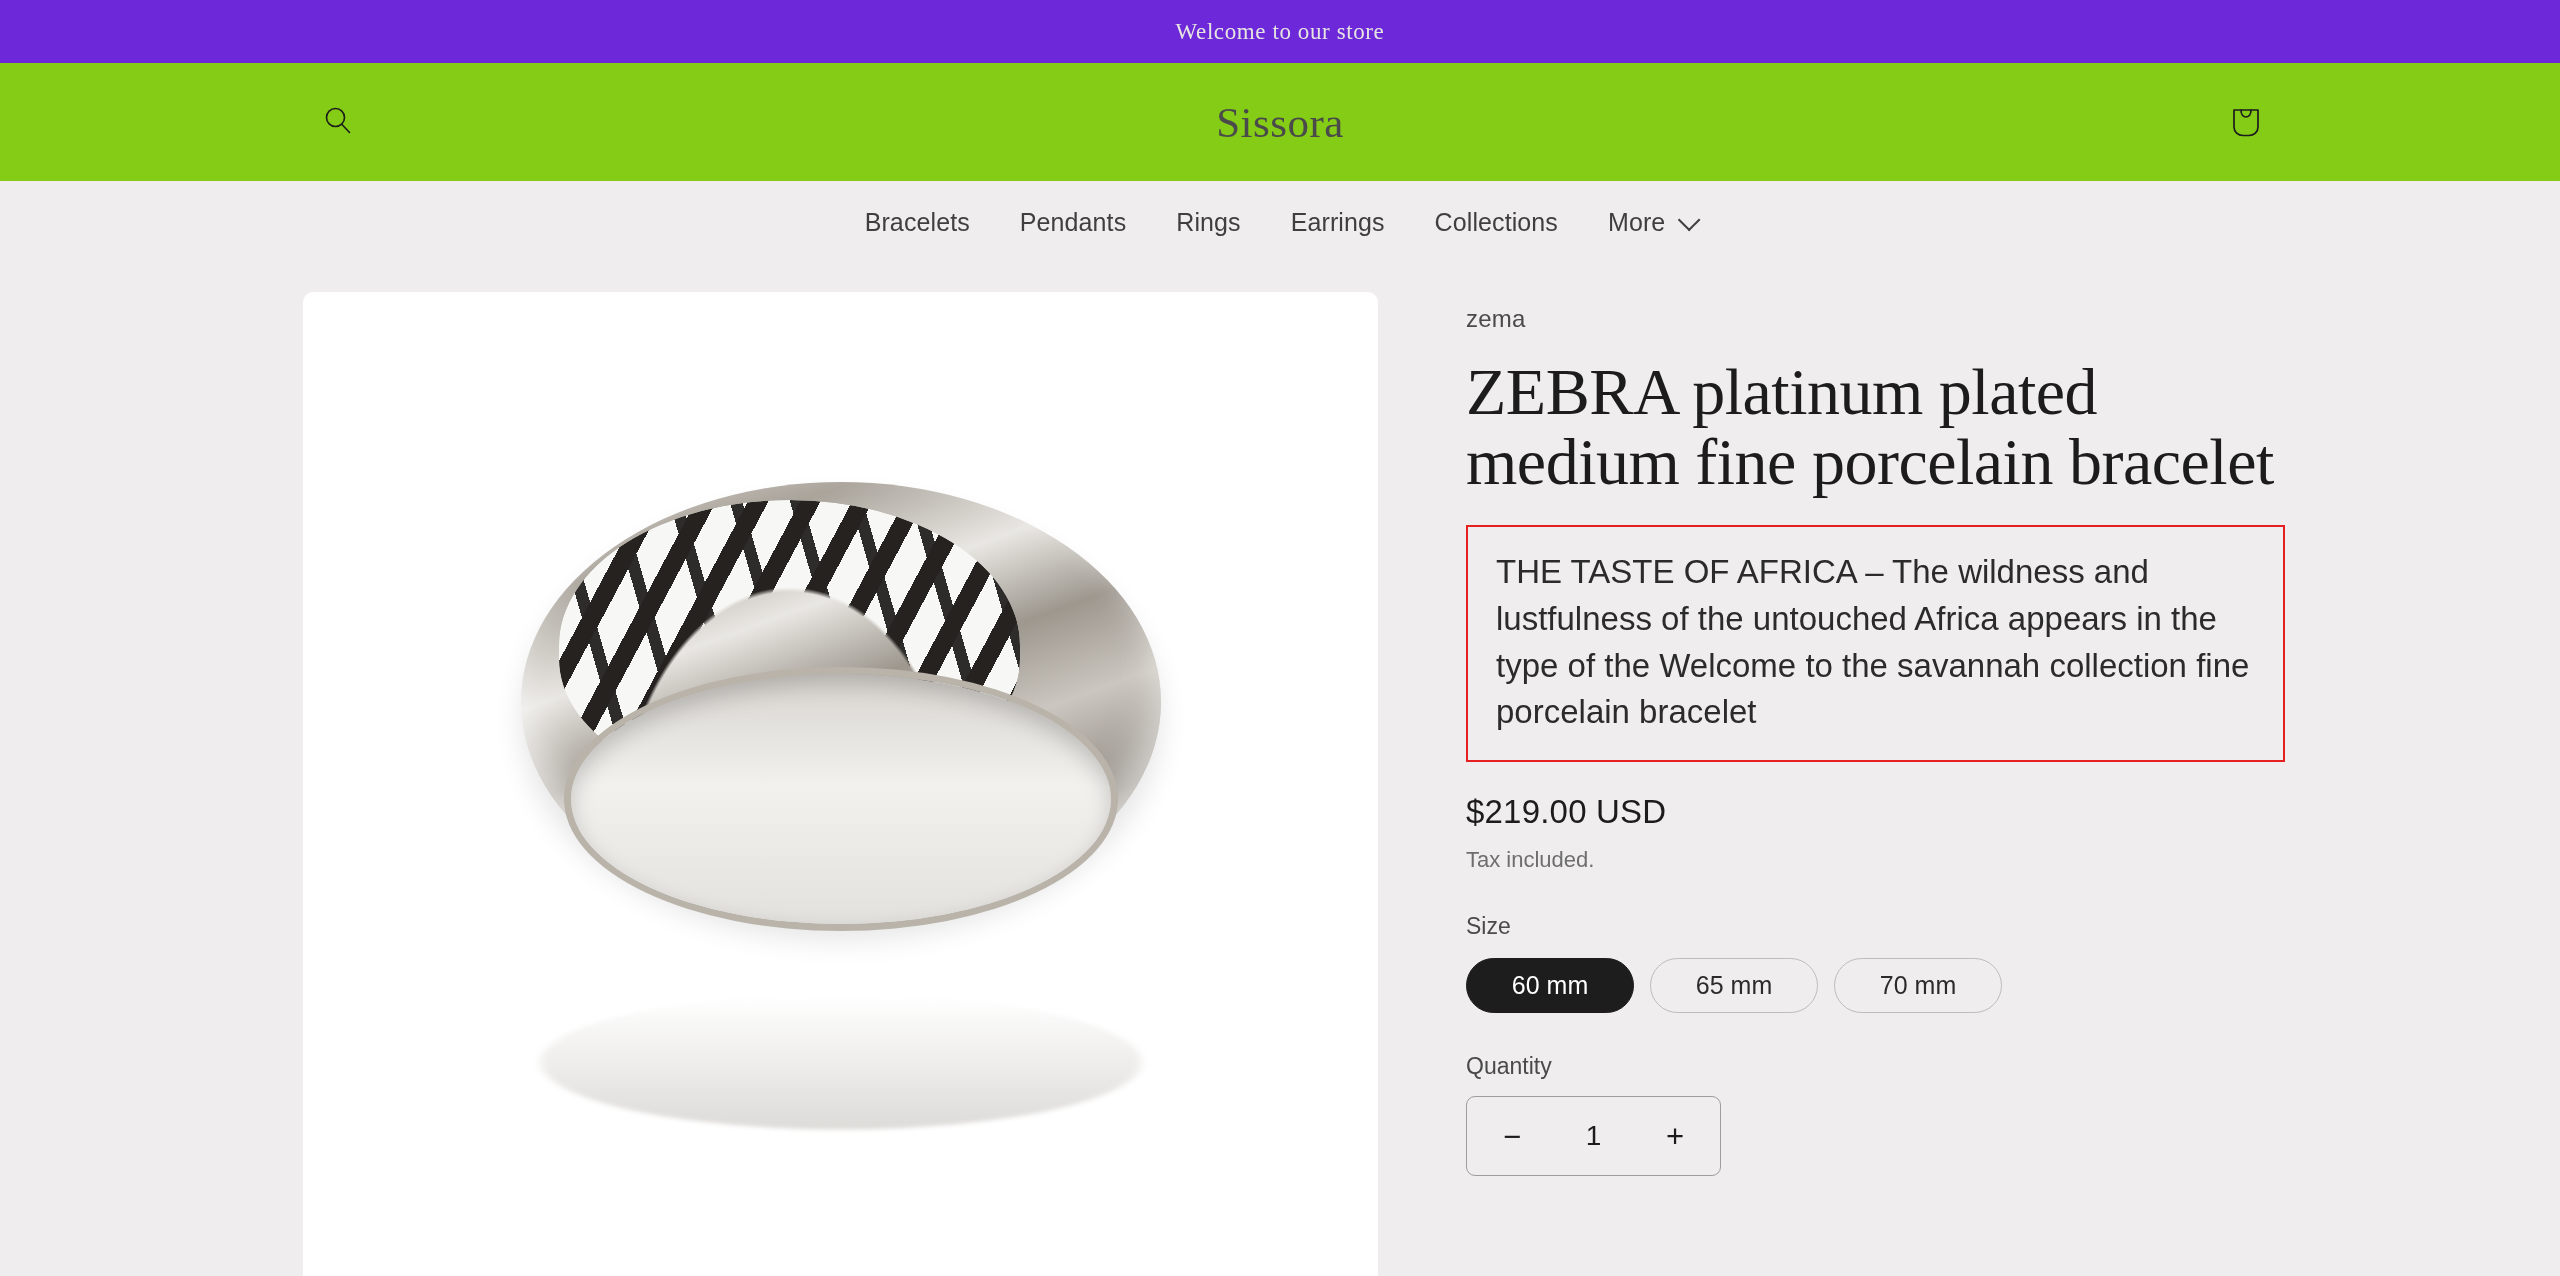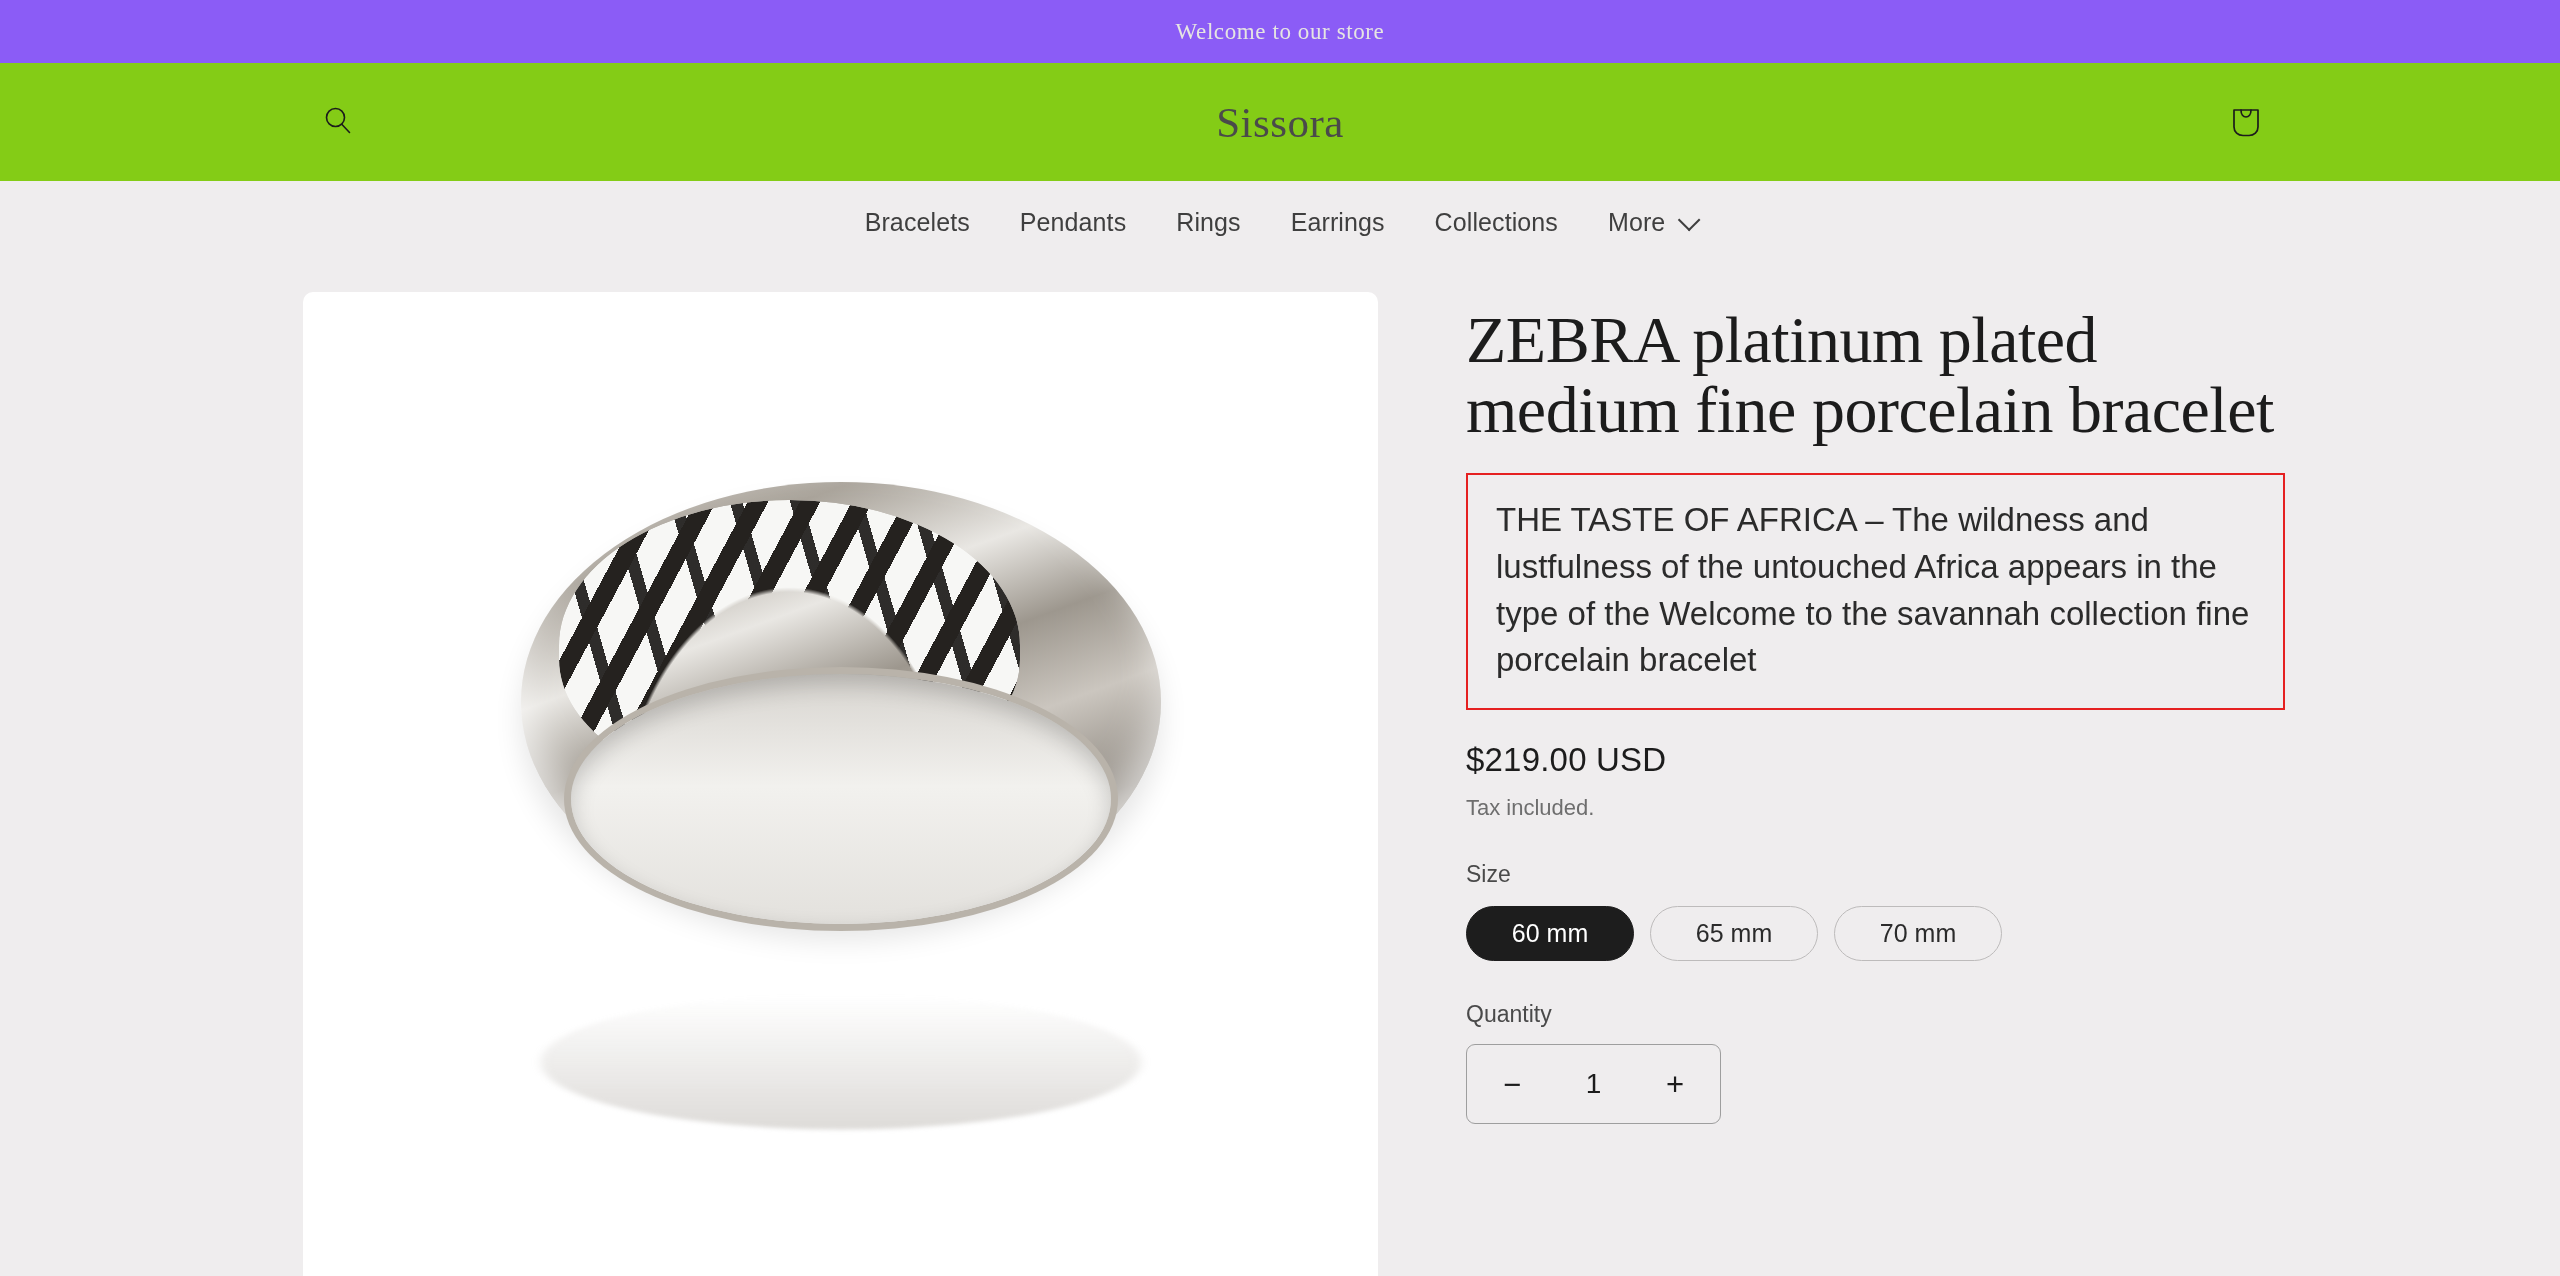--- a/index.html
+++ b/index.html
@@ -9,21 +9,21 @@
     overflow: hidden;
     background: #efedee;
     font-family: "Liberation Sans", sans-serif;
     -webkit-font-smoothing: antialiased;
   }
 
   
   .announcement-bar {
     width: 100%;
     height: 63px;
-    background: #8b5cf6;
+    background: #6d28d9;
     display: flex;
     align-items: center;
     justify-content: center;
   }
   .announcement-text {
     color: #e6e5e2;
     font-family: "Liberation Serif", serif;
     font-size: 23px;
     letter-spacing: 0.6px;
   }
@@ -347,20 +347,21 @@
           <div class="bangle-stripes"></div>
         </div>
         <div class="bangle-hole"></div>
         <div class="bangle-reflection"></div>
       </div>
     </div>
   </div>
 
   <div class="info-col">
 
+    <div class="product-vendor">zema</div>
 
     <h1 class="product-title">ZEBRA platinum plated medium fine porcelain bracelet</h1>
 
     <div class="product-description">
       <p>THE TASTE OF AFRICA – The wildness and lustfulness of the untouched Africa appears in the type of the Welcome to the savannah collection fine porcelain bracelet</p>
     </div>
 
     <div class="price-block">
       <div class="price">$219.00 USD</div>
       <div class="tax-note">Tax included.</div>

